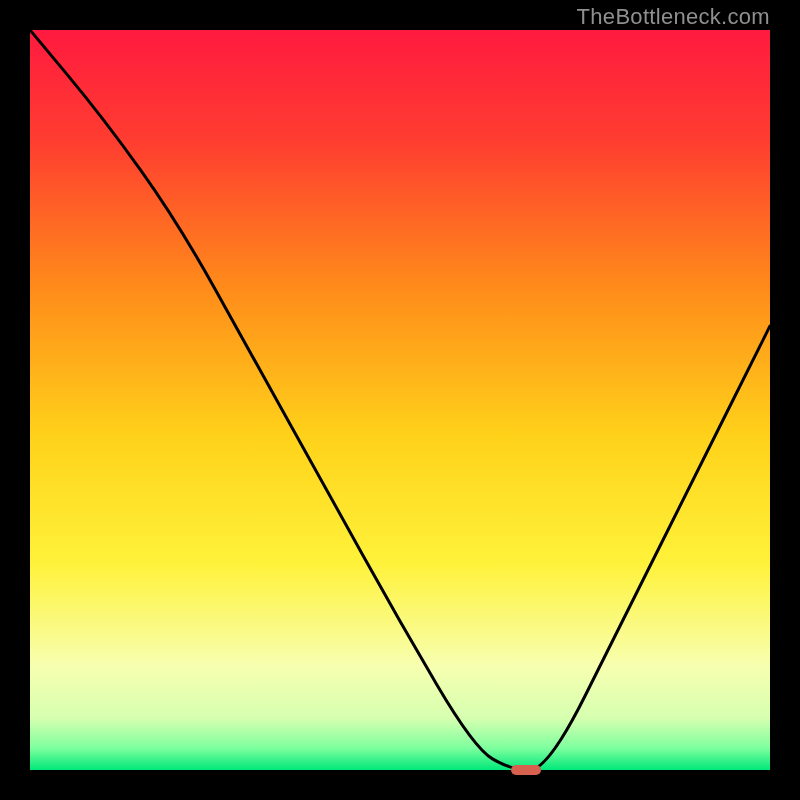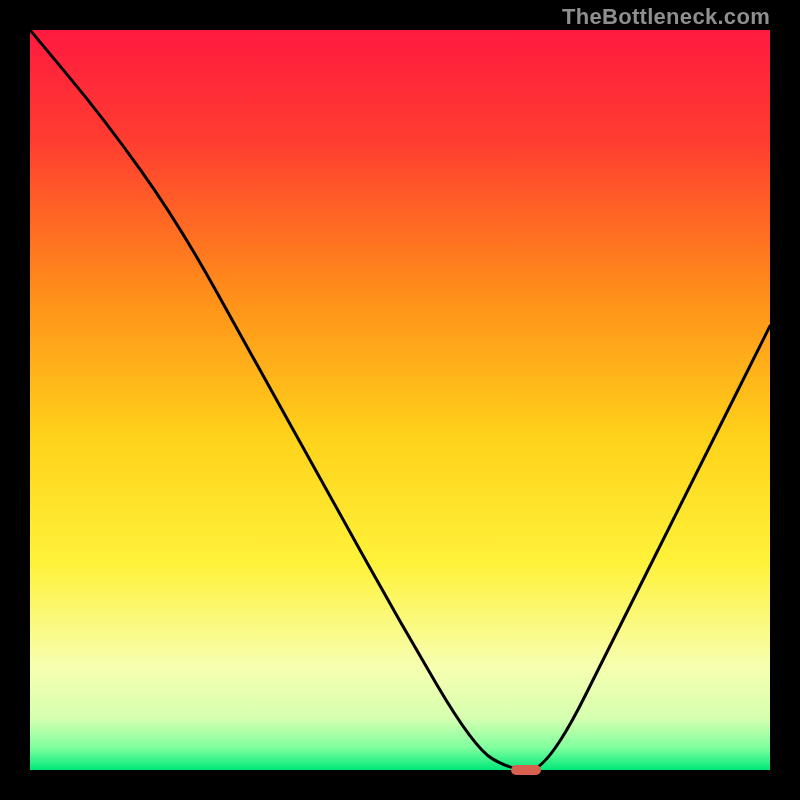--- a/index.html
+++ b/index.html
@@ -22,21 +22,21 @@
     top: 30px;
     width: 740px;
     height: 740px;
   }
   .watermark {
     position: absolute;
     top: 4px;
     right: 30px;
     font-family: Arial, Helvetica, sans-serif;
     font-size: 22px;
-    font-weight: 700;
+    font-weight: 400;
     color: #8f8f8f;
     letter-spacing: 0.3px;
   }
   .marker {
     position: absolute;
     width: 30px;
     height: 10px;
     border-radius: 5px;
     background: #d8604f;
     transform: translate(-50%, -50%);

